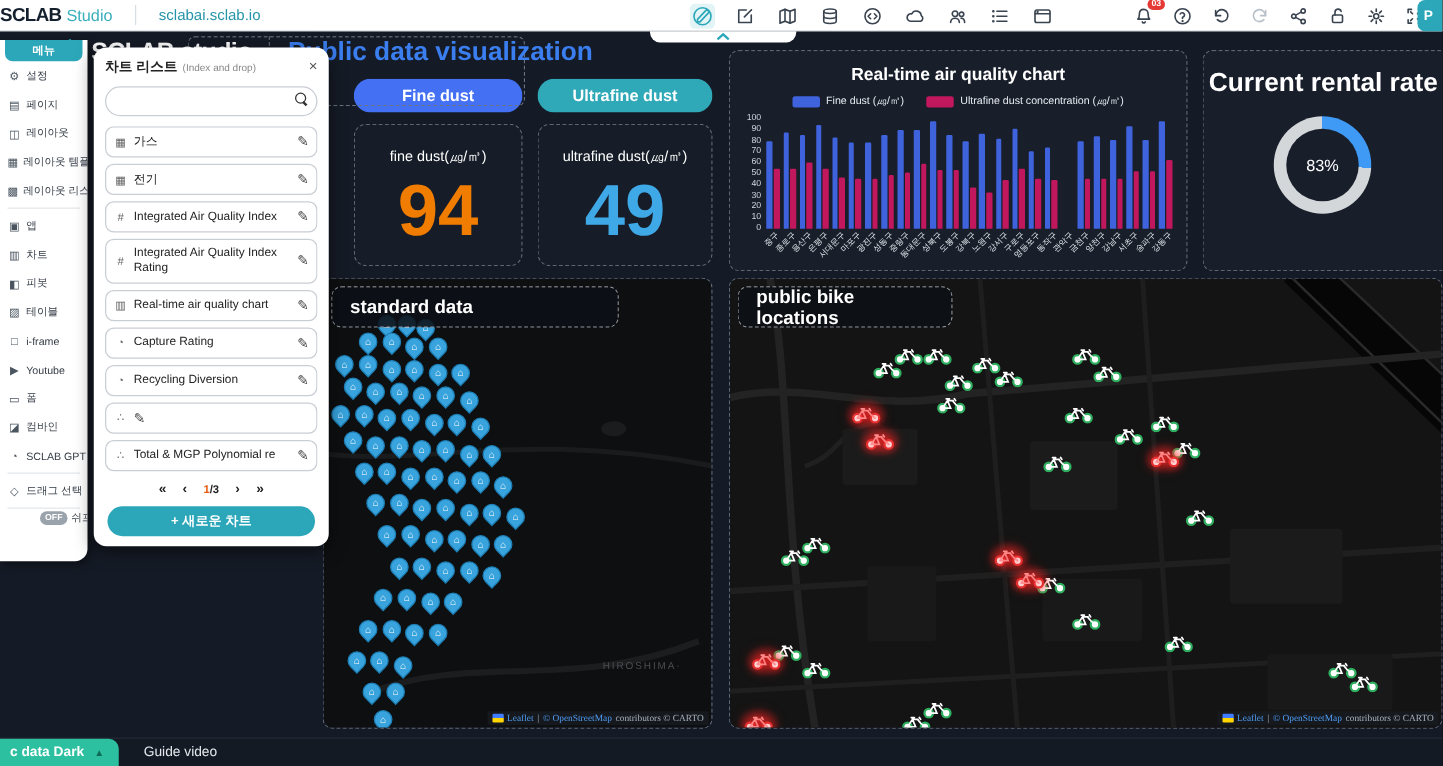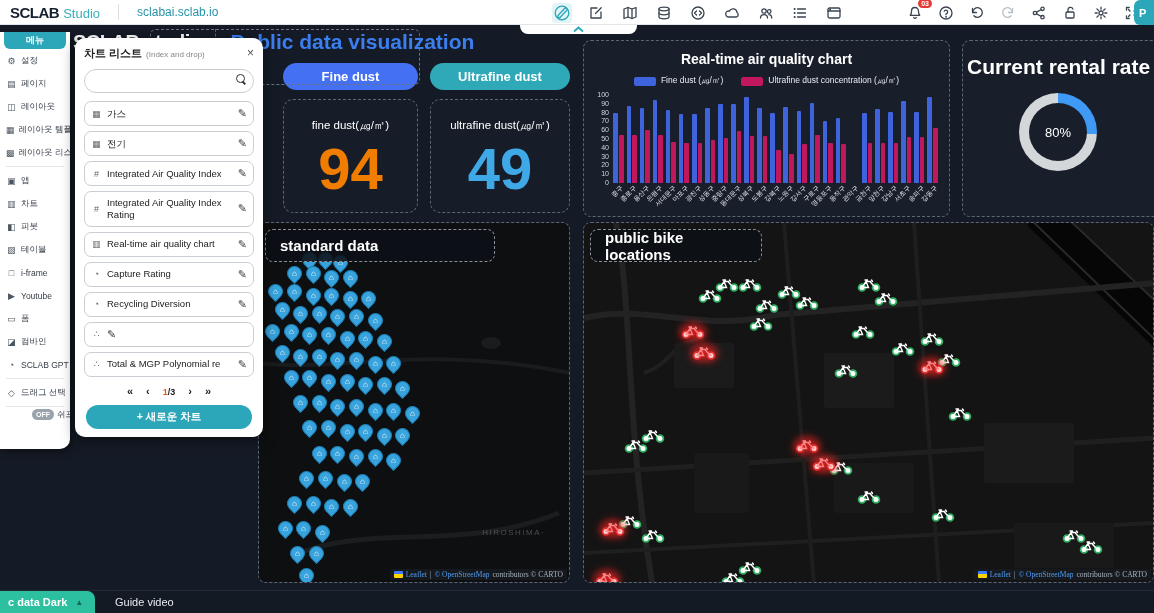--- a/index.html
+++ b/index.html
@@ -3,21 +3,21 @@
 <meta charset="utf-8">
 <style>
   * { margin:0; padding:0; box-sizing:border-box; }
   html,body { width:1154px; height:613px; overflow:hidden; background:#10141d;
     font-family:"Liberation Sans", sans-serif; }
   .stage { position:relative; width:1154px; height:613px; }
 
   
   .topbar { position:absolute; left:0; top:0; width:1154px; height:25px; background:#ffffff;
     display:flex; align-items:center; z-index:60; border-bottom:1px solid #e2e6ea; }
-  .tb-logo { display:flex; align-items:baseline; gap:4px; padding-left:10px; white-space:nowrap; }
+  .tb-logo { display:flex; align-items:baseline; gap:4px; white-space:nowrap; }
   .tb-brand { font-weight:bold; font-size:15px; color:#15202e; letter-spacing:-.5px; }
   .tb-brand-accent { font-size:13px; color:#39aebc; }
   .tb-sep { width:1px; height:16px; background:#d7dde2; margin:0 18px; }
   .tb-url { font-size:12px; color:#2594a8; }
   .tb-center { position:absolute; left:552px; top:0; height:25px; display:flex; align-items:center; gap:14px; }
   .tb-right { position:absolute; left:905px; top:0; height:25px; display:flex; align-items:center; gap:11px; }
   .tb-ic { width:20px; height:20px; display:flex; align-items:center; justify-content:center;
     border-radius:4px; position:relative; cursor:pointer; }
   .tb-ic svg { stroke:#3a4450; fill:none; stroke-width:1.3; stroke-linecap:round; stroke-linejoin:round; }
   .tb-ic.active { background:#e3f4f6; }
@@ -523,21 +523,21 @@
               </div>
             </div>
         </div>
       </div>
     </div>
 
     <div class="widget" style="left:962px;top:15px;width:200px;height:177px;overflow:hidden;">
       <div class="rw-title">Current rental rate</div>
       <div class="donut" id="rental-donut" style="background: conic-gradient(rgb(63, 154, 245) 0deg, rgb(63, 154, 245) 26%, rgb(212, 215, 218) 26%, rgb(212, 215, 218) 100%);">
         <div class="hole" id="rental-hole">
-          <span>80%</span>
+          <span>83%</span>
         </div>
       </div>
     </div>
 
     <div class="widget map" style="left:258px;top:197px;width:312px;height:361px;">
       <div class="map-std-bg"></div>
       <svg class="roadlayer" width="312" height="361">
         <path d="M40 330 C 120 300, 200 330, 300 290" stroke="#1b1d1f" stroke-width="5" fill="none"></path>
         <path d="M0 140 C 80 150, 160 120, 312 150" stroke="#191b1d" stroke-width="4" fill="none"></path>
         <ellipse cx="232" cy="120" rx="10" ry="6" fill="#1a1c1e"></ellipse>

